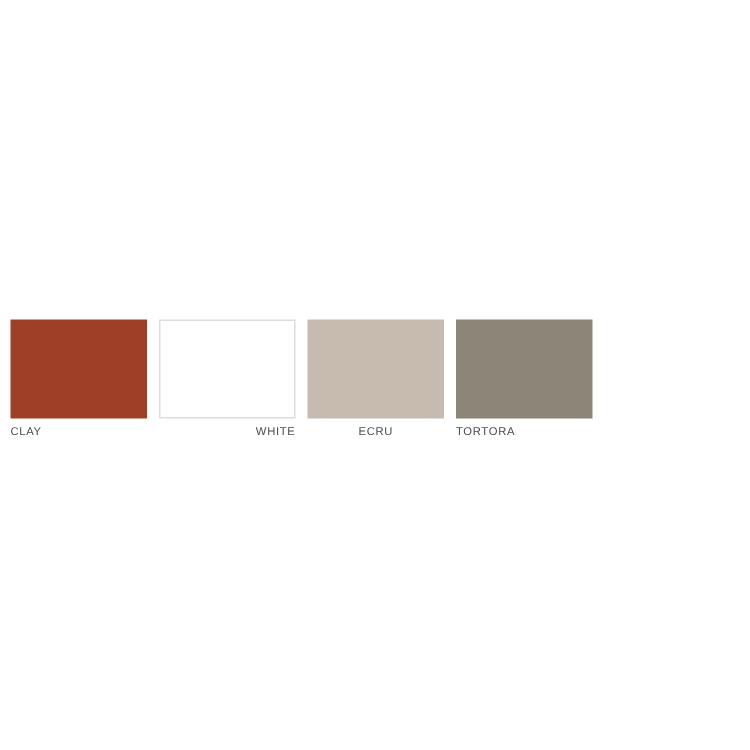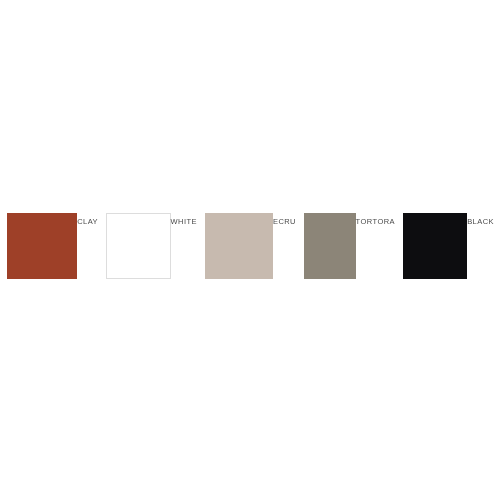--- a/index.html
+++ b/index.html
@@ -33,21 +33,21 @@
     height: 80px;
     display: flex;
     flex-direction: row;
     align-items: flex-start;
     gap: 8px;
   }
 
   .swatch-item {
     width: 91px;
     display: flex;
-    flex-direction: row;
+    flex-direction: column;
     align-items: stretch;
   }
 
   .swatch-chip {
     width: 91px;
     height: 66px;
     box-sizing: border-box;
     display: block;
   }
 
@@ -74,32 +74,28 @@
 
   <div id="swatch-row">
 
     <div class="swatch-item">
       <div class="swatch-chip" style="background-color: rgb(158, 64, 40);"></div>
       <div class="swatch-label" style="color: rgb(74, 74, 74);">CLAY</div>
     </div>
 
     <div class="swatch-item">
       <div class="swatch-chip bordered" style="background-color: rgb(255, 255, 255); border-color: rgb(221, 221, 221);"></div>
-      <div class="swatch-label" style="color: rgb(74, 74, 74);">WHITE</div>
+      <div class="swatch-label" style="color: rgb(74, 74, 74); text-align: right;">WHITE</div>
     </div>
 
     <div class="swatch-item">
       <div class="swatch-chip" style="background-color: rgb(199, 186, 175);"></div>
       <div class="swatch-label" style="color: rgb(74, 74, 74); text-align: center;">ECRU</div>
     </div>
 
     <div class="swatch-item">
       <div class="swatch-chip" style="background-color: rgb(140, 133, 120);"></div>
       <div class="swatch-label" style="color: rgb(74, 74, 74);">TORTORA</div>
     </div>
 
-    <div class="swatch-item">
-      <div class="swatch-chip" style="background-color: rgb(13, 13, 16);"></div>
-      <div class="swatch-label" style="color: rgb(74, 74, 74);">BLACK</div>
-    </div>
 
   </div>
 </div>
 
 </body></html>

